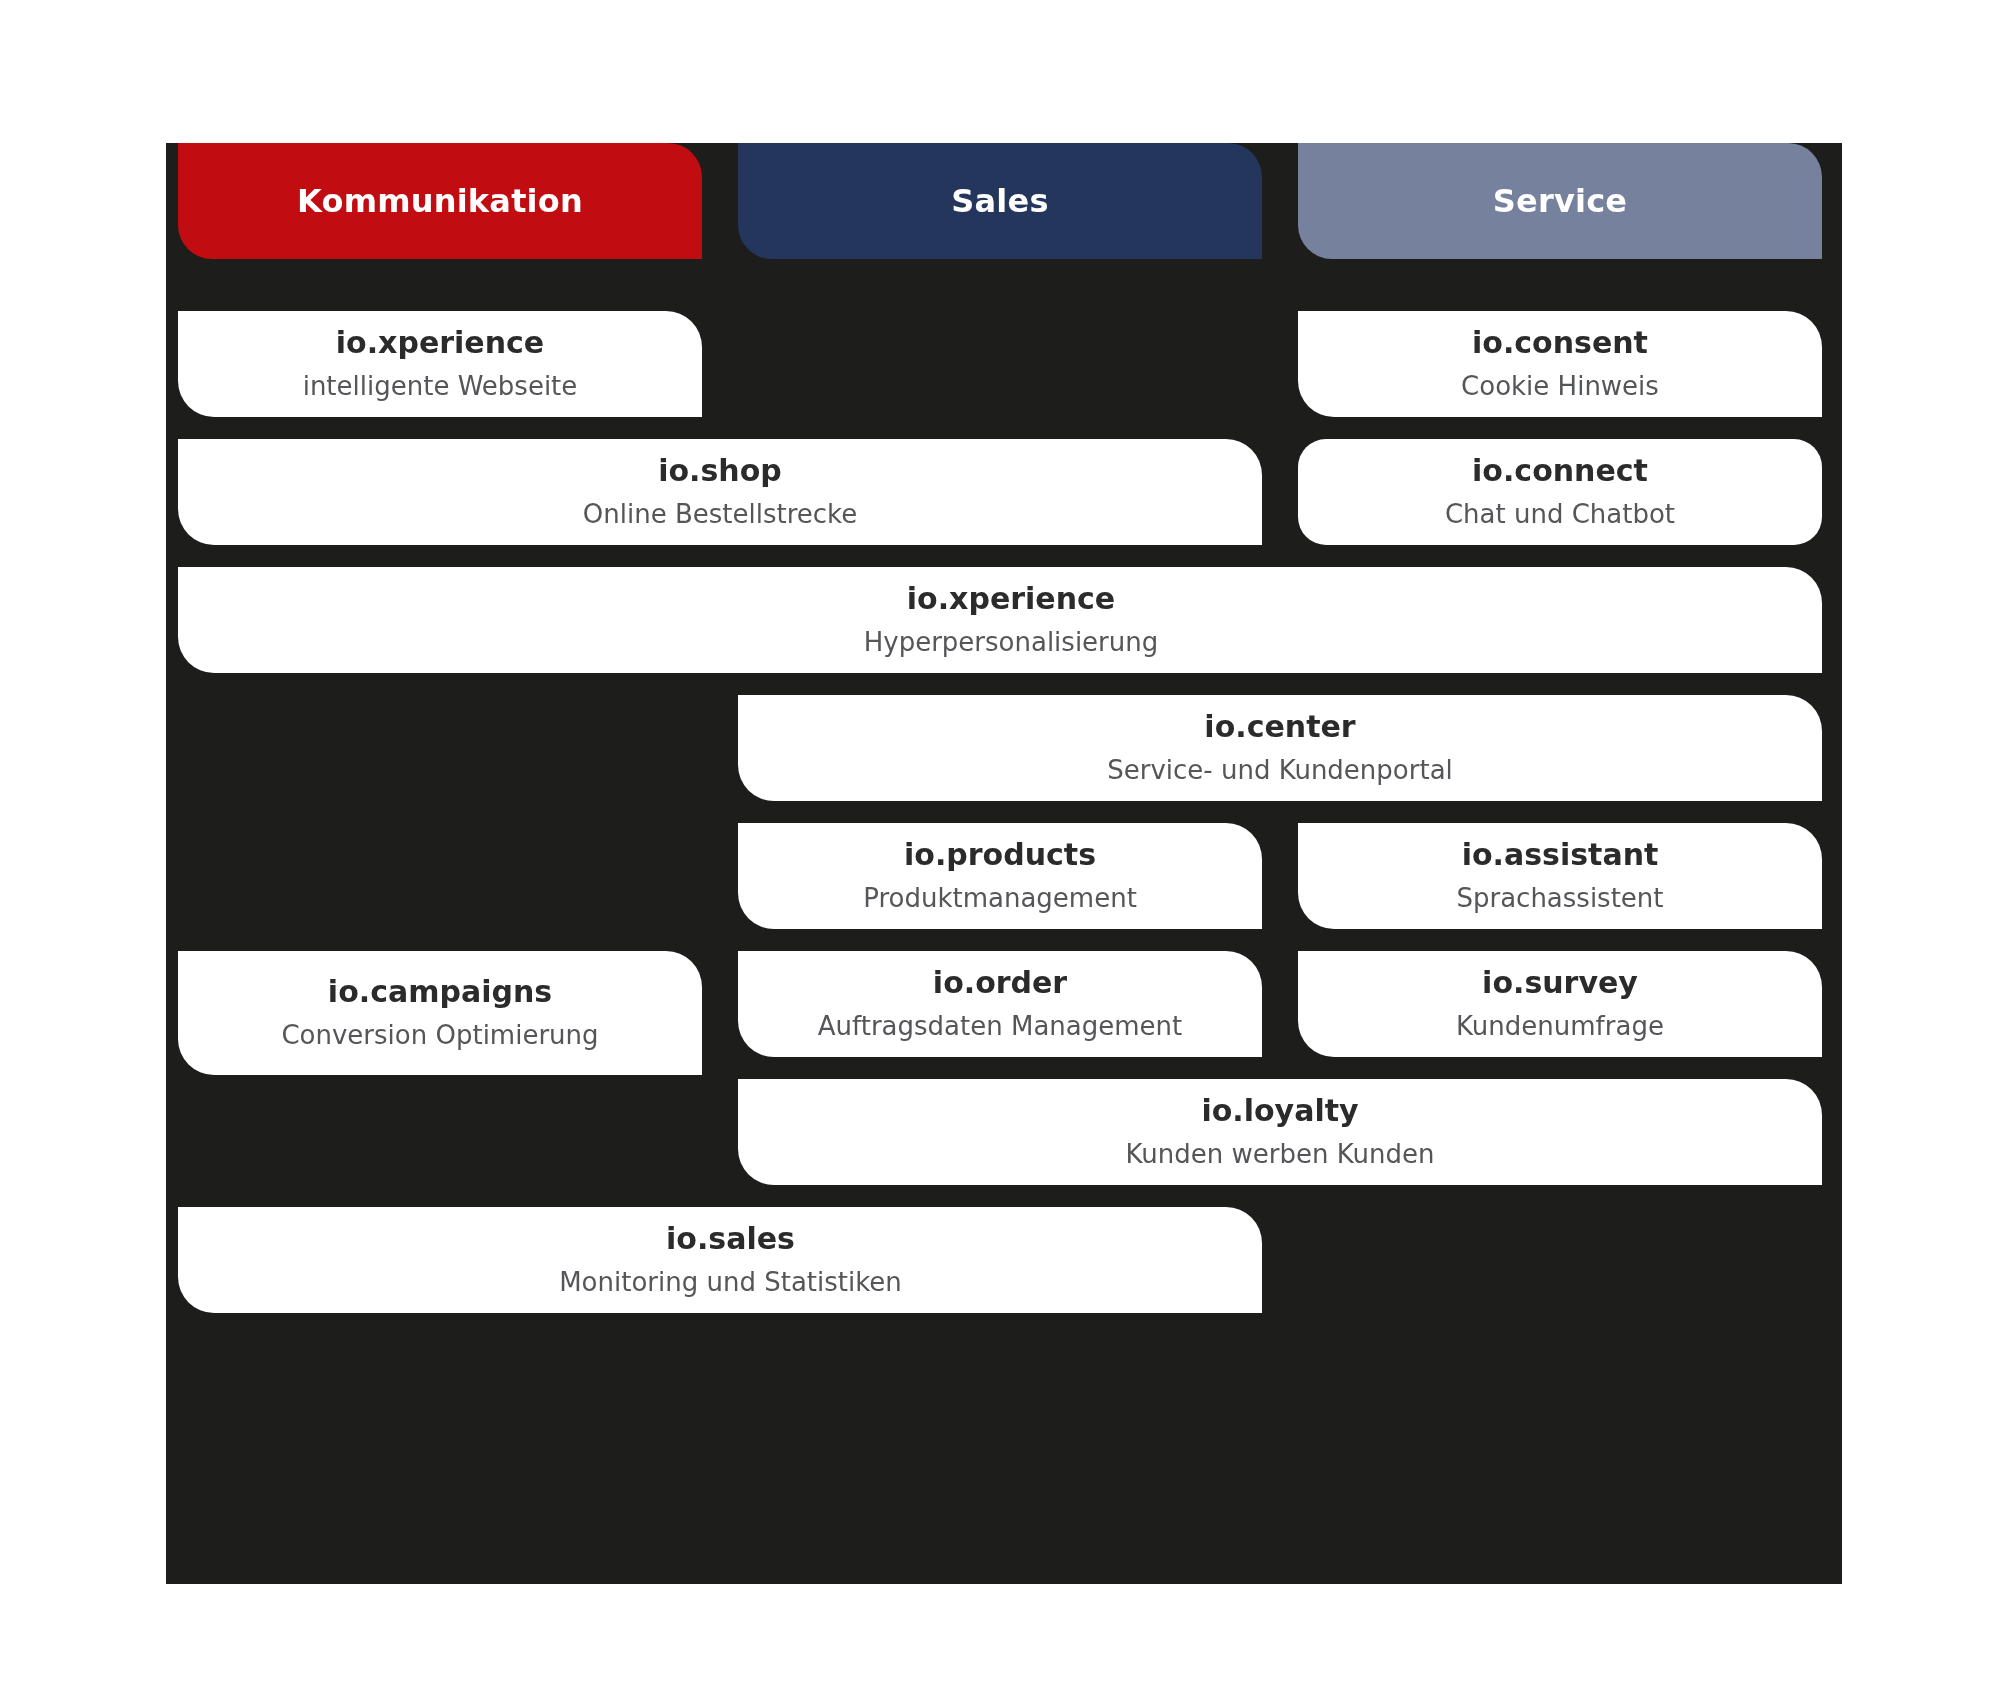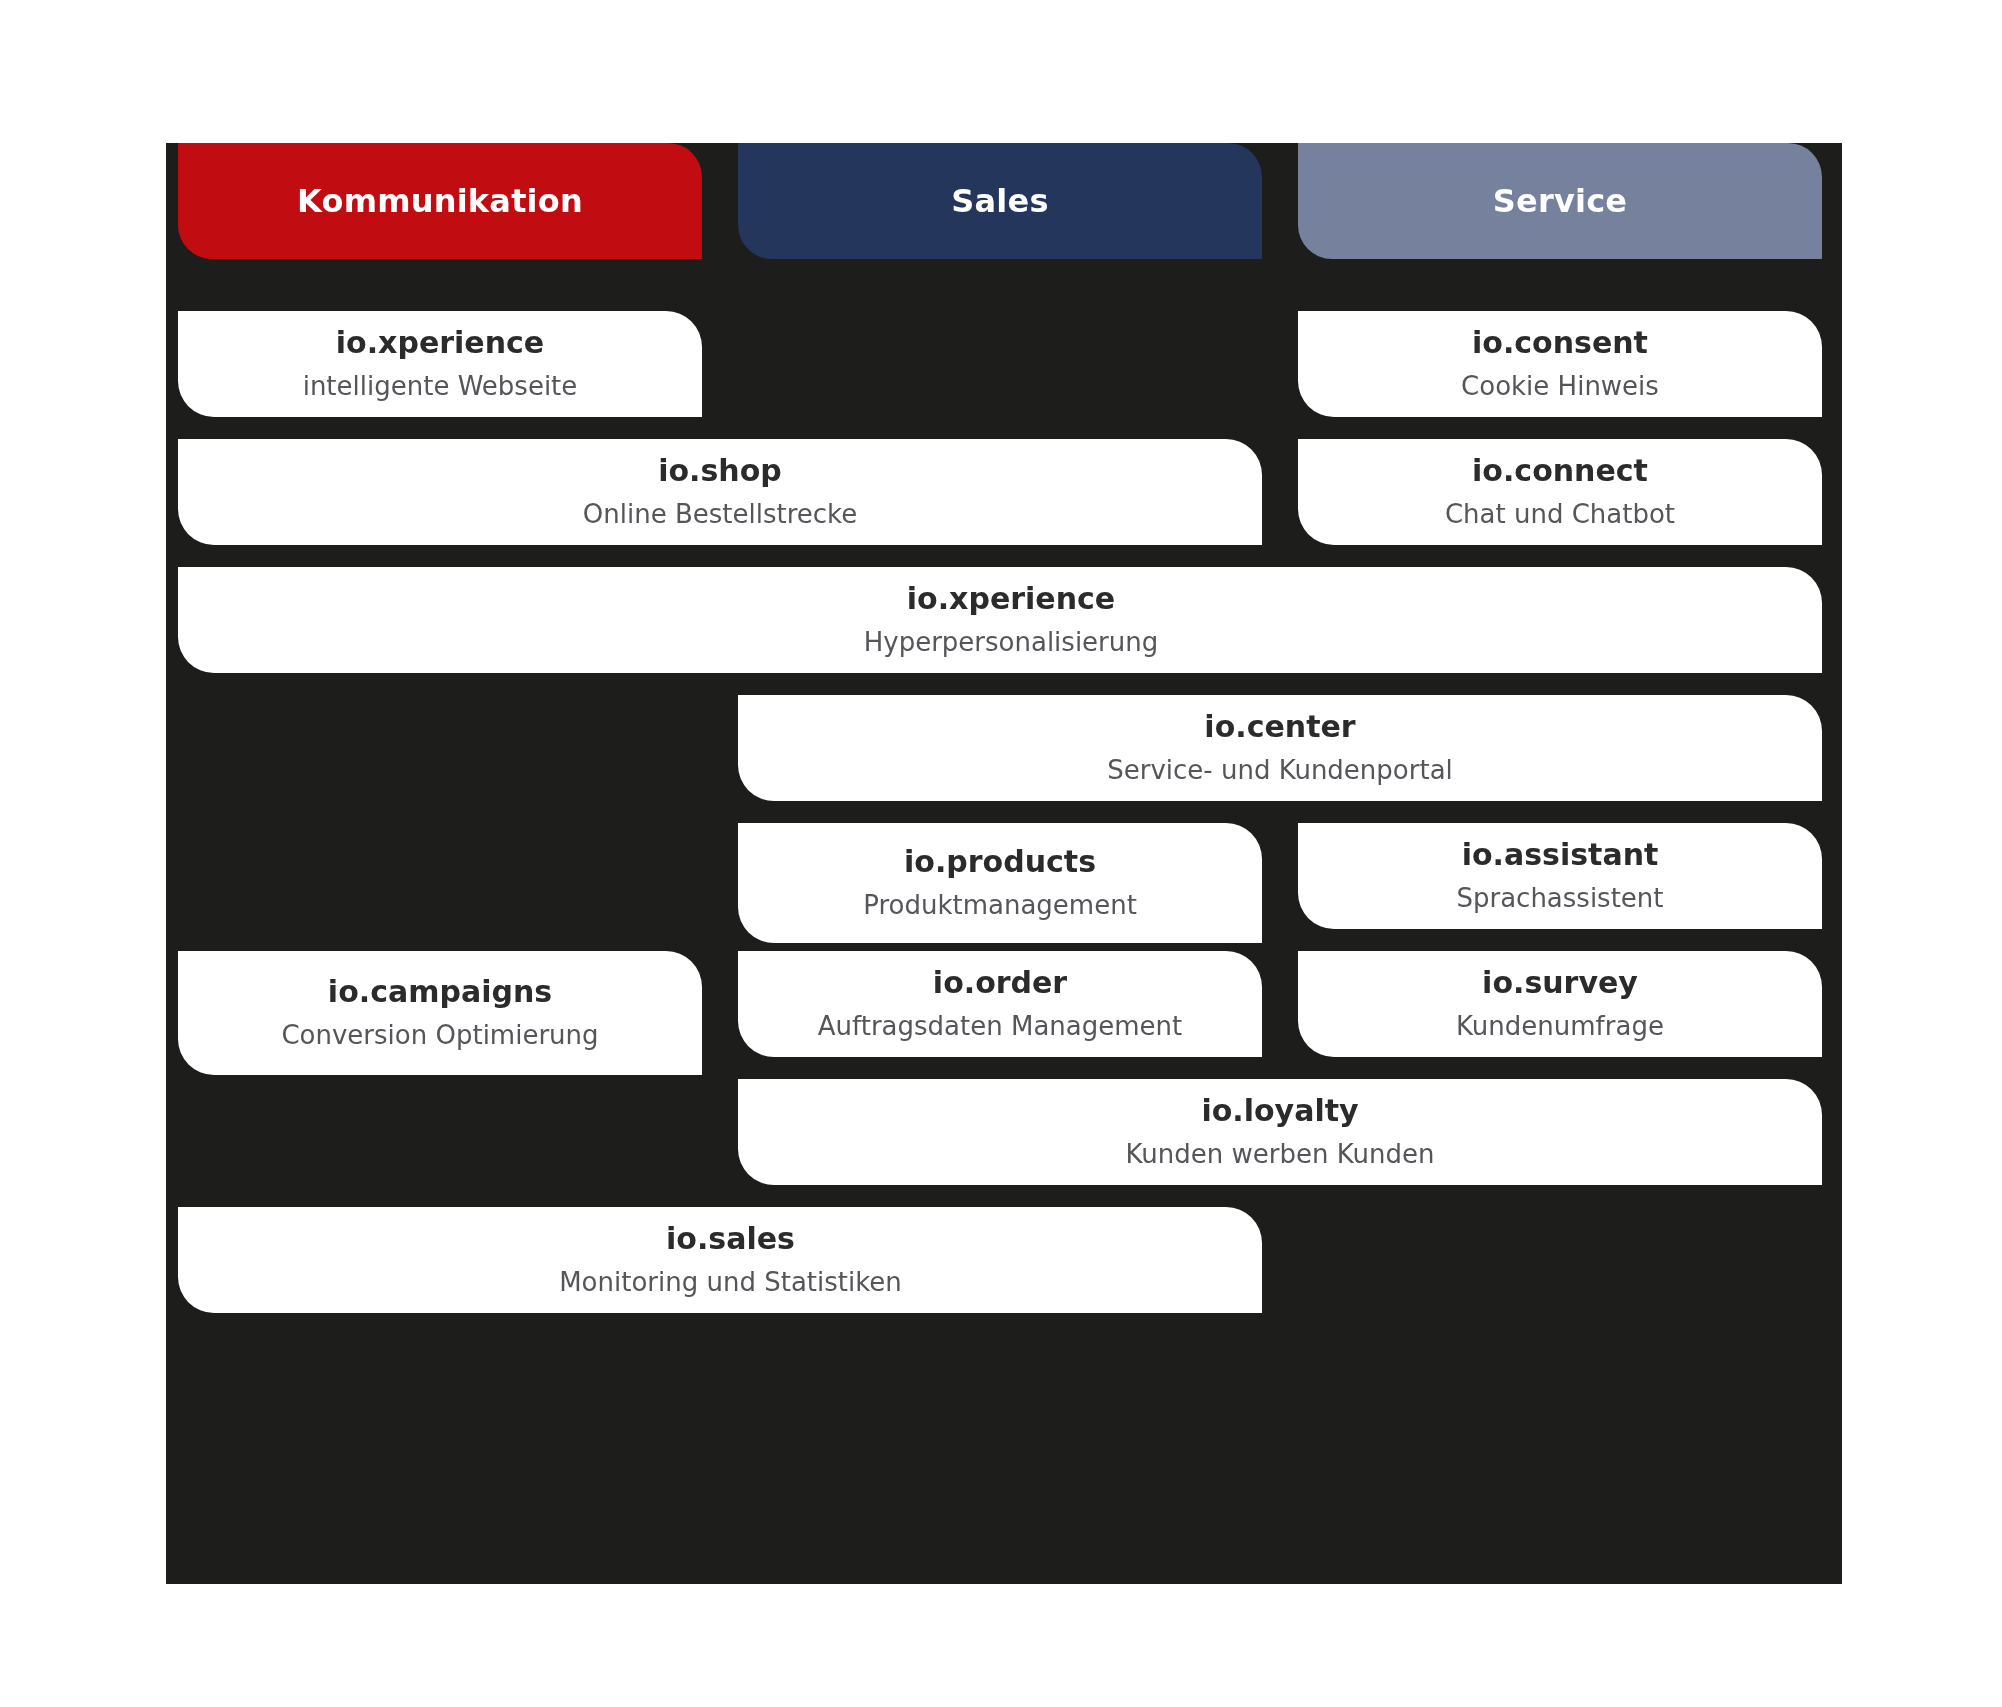--- a/index.html
+++ b/index.html
@@ -98,33 +98,33 @@
         <div class="s">intelligente Webseite</div>
       </div>
       <div class="card" style="left: 1132px; width: 524px; top: 168px; height: 106px;">
         <div class="t">io.consent</div>
         <div class="s">Cookie Hinweis</div>
       </div>
       <div class="card" style="left: 12px; width: 1084px; top: 296px; height: 106px;">
         <div class="t">io.shop</div>
         <div class="s">Online Bestellstrecke</div>
       </div>
-      <div class="card" style="left: 1132px; width: 524px; top: 296px; height: 106px;">
+      <div class="card" style="left: 1132px; width: 524px; top: 296px; height: 106px; border-radius: 28px;">
         <div class="t">io.connect</div>
         <div class="s">Chat und Chatbot</div>
       </div>
       <div class="card" style="left: 12px; width: 1644px; top: 424px; height: 106px; padding-left: 40px;">
         <div class="t">io.xperience</div>
         <div class="s">Hyperpersonalisierung</div>
       </div>
       <div class="card" style="left: 572px; width: 1084px; top: 552px; height: 106px;">
         <div class="t">io.center</div>
         <div class="s">Service- und Kundenportal</div>
       </div>
-      <div class="card" style="left: 572px; width: 524px; top: 680px; height: 120px;">
+      <div class="card" style="left: 572px; width: 524px; top: 680px; height: 106px;">
         <div class="t">io.products</div>
         <div class="s">Produktmanagement</div>
       </div>
       <div class="card" style="left: 1132px; width: 524px; top: 680px; height: 106px;">
         <div class="t">io.assistant</div>
         <div class="s">Sprachassistent</div>
       </div>
       <div class="card" style="left: 12px; width: 524px; top: 808px; height: 124px;">
         <div class="t">io.campaigns</div>
         <div class="s">Conversion Optimierung</div>

